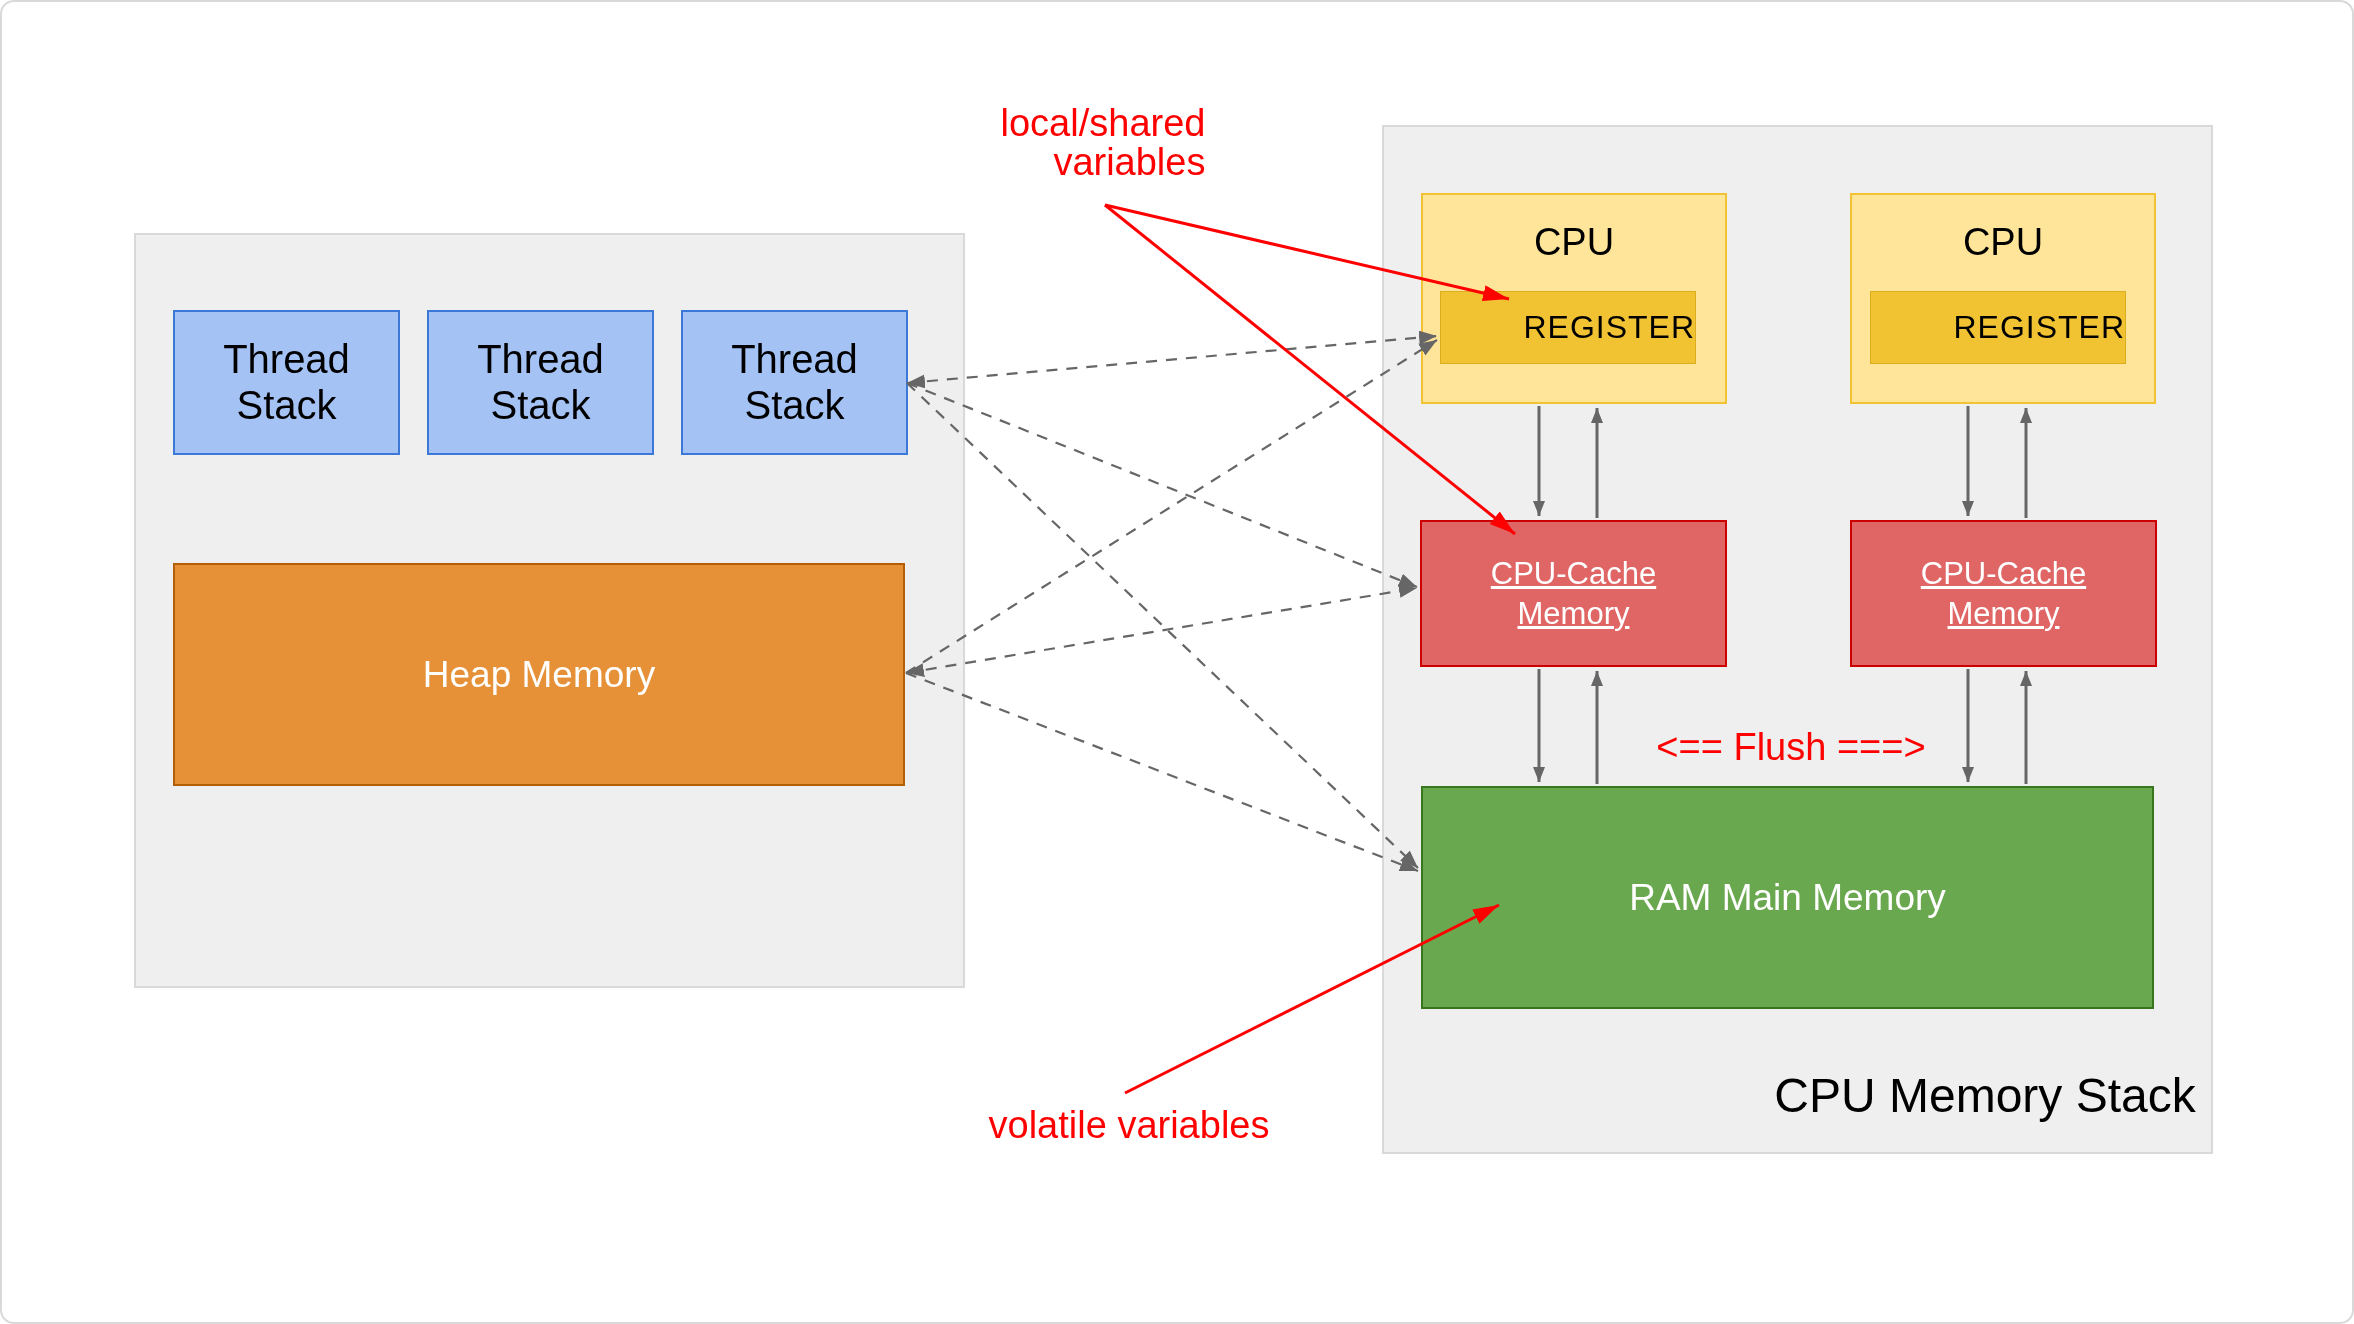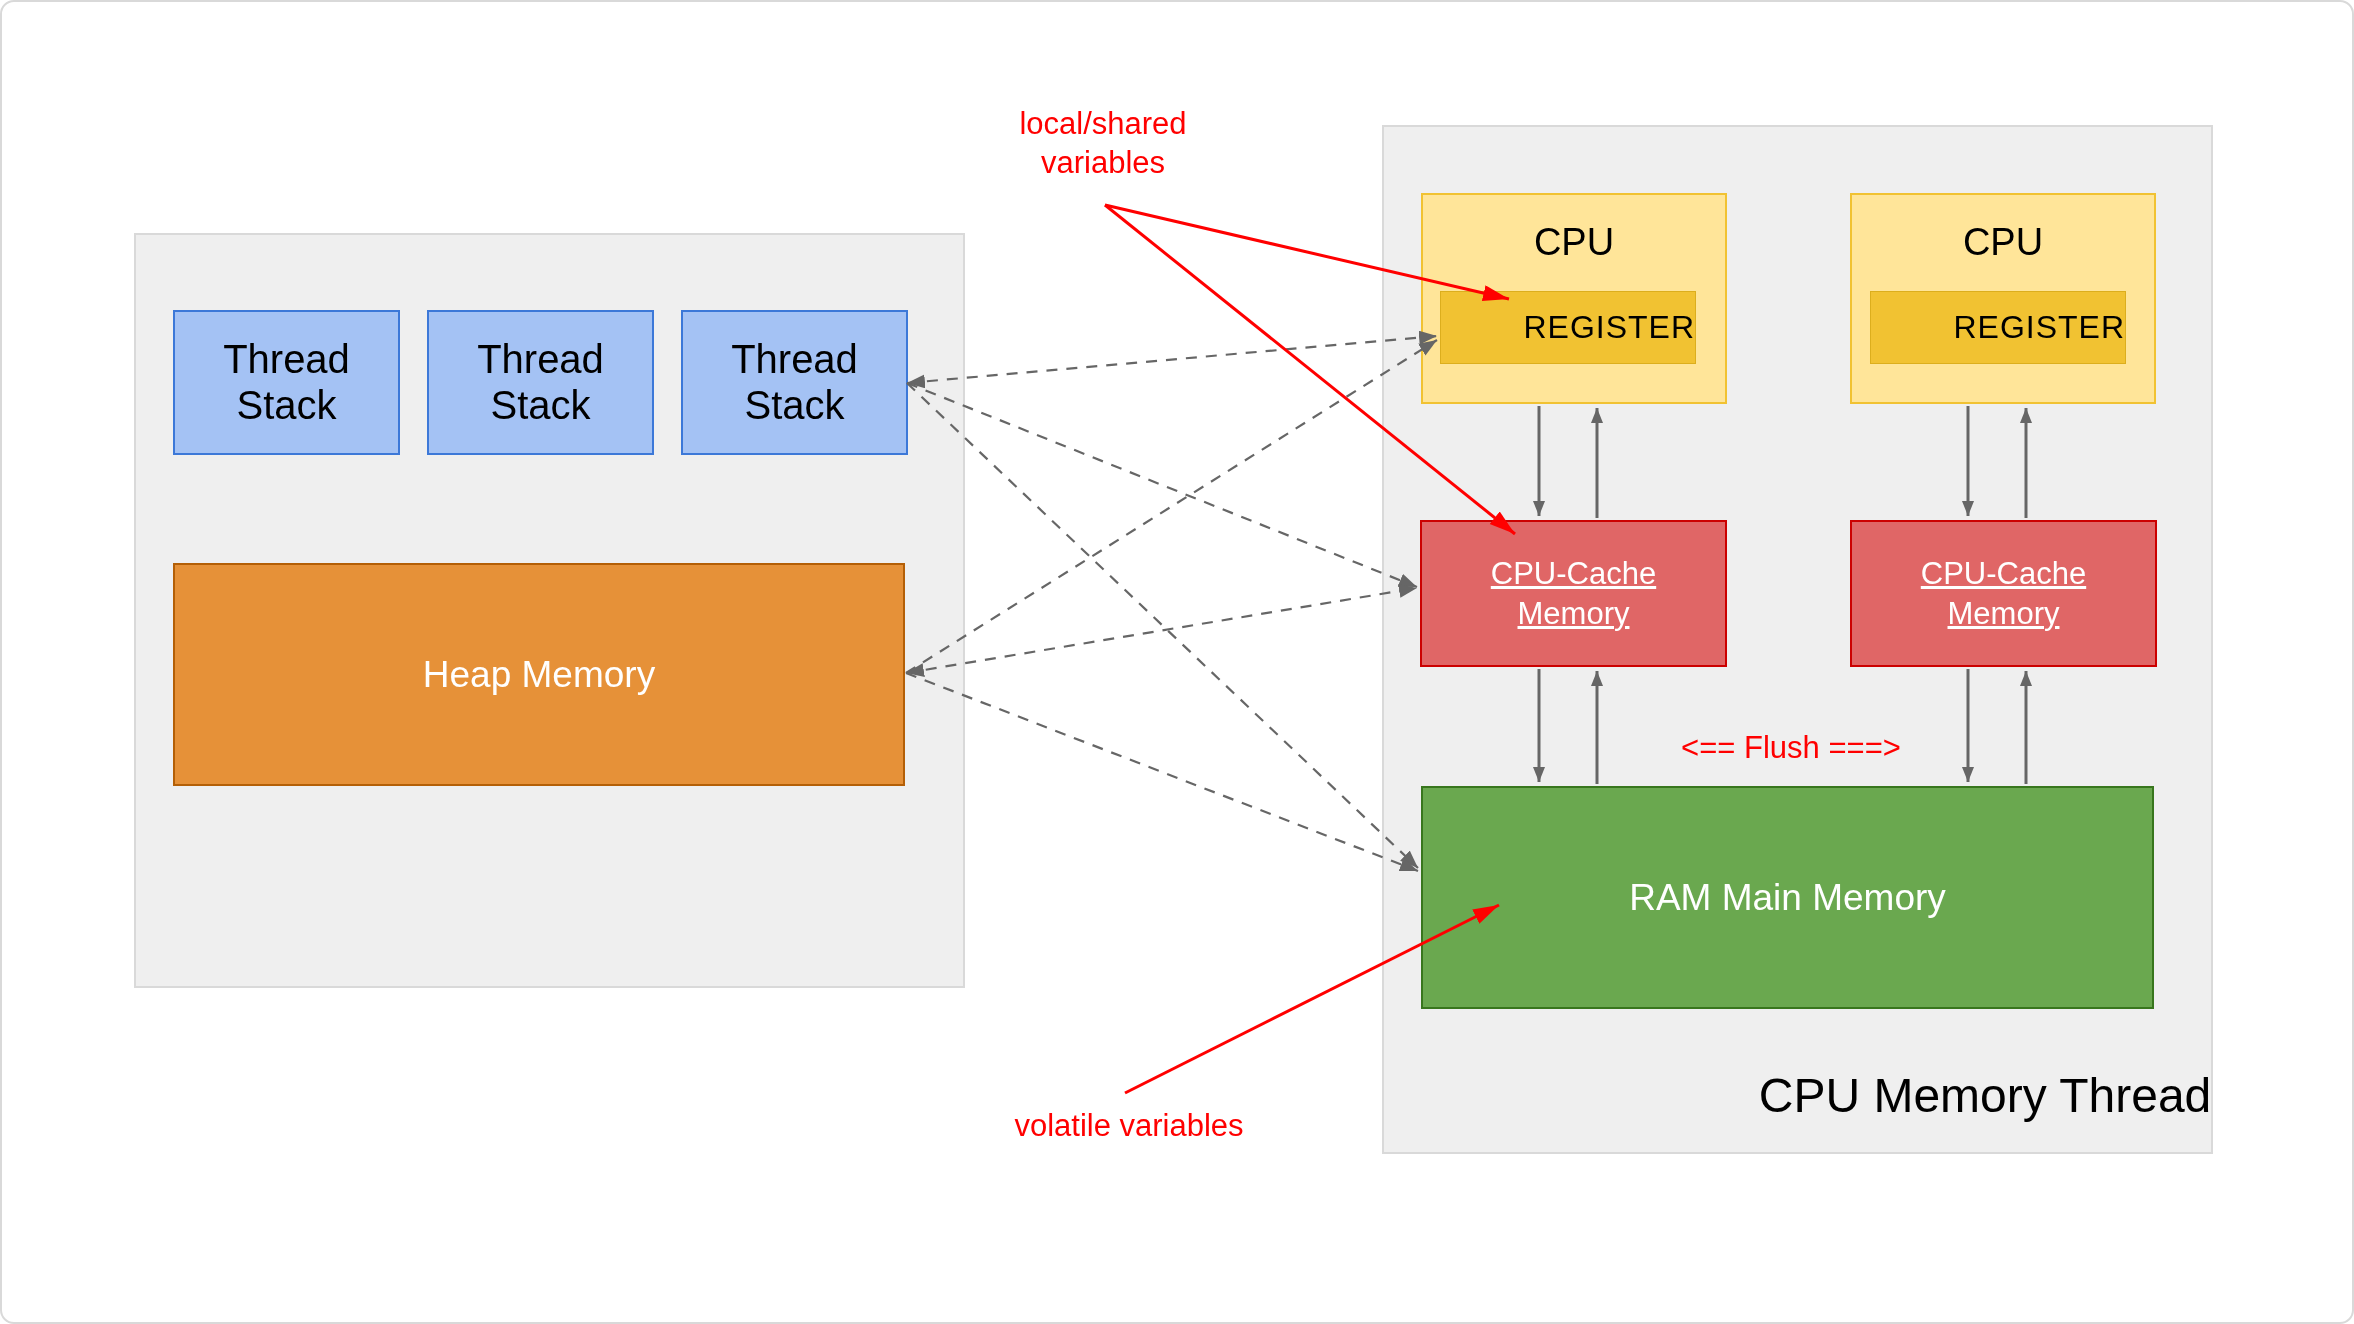--- a/index.html
+++ b/index.html
@@ -59,21 +59,21 @@
     top:518px;width:307px;height:147px;
     background:var(--cache-bg);border:2px solid var(--cache-border);
     font-size:31px;line-height:40px;color:var(--text-light);white-space:pre-line;text-decoration:underline;
   }
   .ram{
     left:1419px;top:784px;width:733px;height:223px;
     background:var(--ram-bg);border:2px solid var(--ram-border);
     font-size:37px;color:var(--text-light);
   }
   .red-note{
-    color:var(--accent-red);font-size:31px;line-height:39px;text-align:center;
+    color:var(--accent-red);font-size:38px;line-height:39px;text-align:right;
     transform:translateX(-50%);white-space:pre-line;
   }
   .nowrap{white-space:nowrap;}
   svg.connectors{position:absolute;left:0;top:0;pointer-events:none;}
   .dash{stroke:var(--arrow-gray);stroke-width:2.2;fill:none;stroke-dasharray:11 9;}
   .solid{stroke:var(--arrow-gray);stroke-width:3;fill:none;}
   .redline{stroke:var(--accent-red);stroke-width:3;fill:none;}
 </style>
 </head>
 <body>
@@ -118,21 +118,21 @@
   </div>
   <div class="abs box cache" style="left:1848px;">
     <span>CPU-Cache
 Memory</span>
   </div>
 
   <div class="abs box ram">
     <span>RAM Main Memory</span>
   </div>
 
-  <div class="abs panel-title" style="left:1983px;top:1066px;">CPU Memory Thread</div>
+  <div class="abs panel-title" style="left:1983px;top:1066px;">CPU Memory Stack</div>
 
   <div class="abs red-note" style="left:1101px;top:102px;">local/shared
 variables</div>
   <div class="abs red-note nowrap" style="left:1127px;top:1104px;">volatile variables</div>
   <div class="abs red-note nowrap" style="left:1789px;top:726px;">&lt;== Flush ===&gt;</div>
 
   <svg class="connectors" width="2354" height="1324" viewBox="0 0 2354 1324">
     <defs>
       <marker id="mDash" markerUnits="userSpaceOnUse" markerWidth="20" markerHeight="16" refX="18" refY="7" orient="auto-start-reverse">
         <path d="M0,0 L18,7 L0,14 Z" fill="var(--arrow-gray)"></path>

